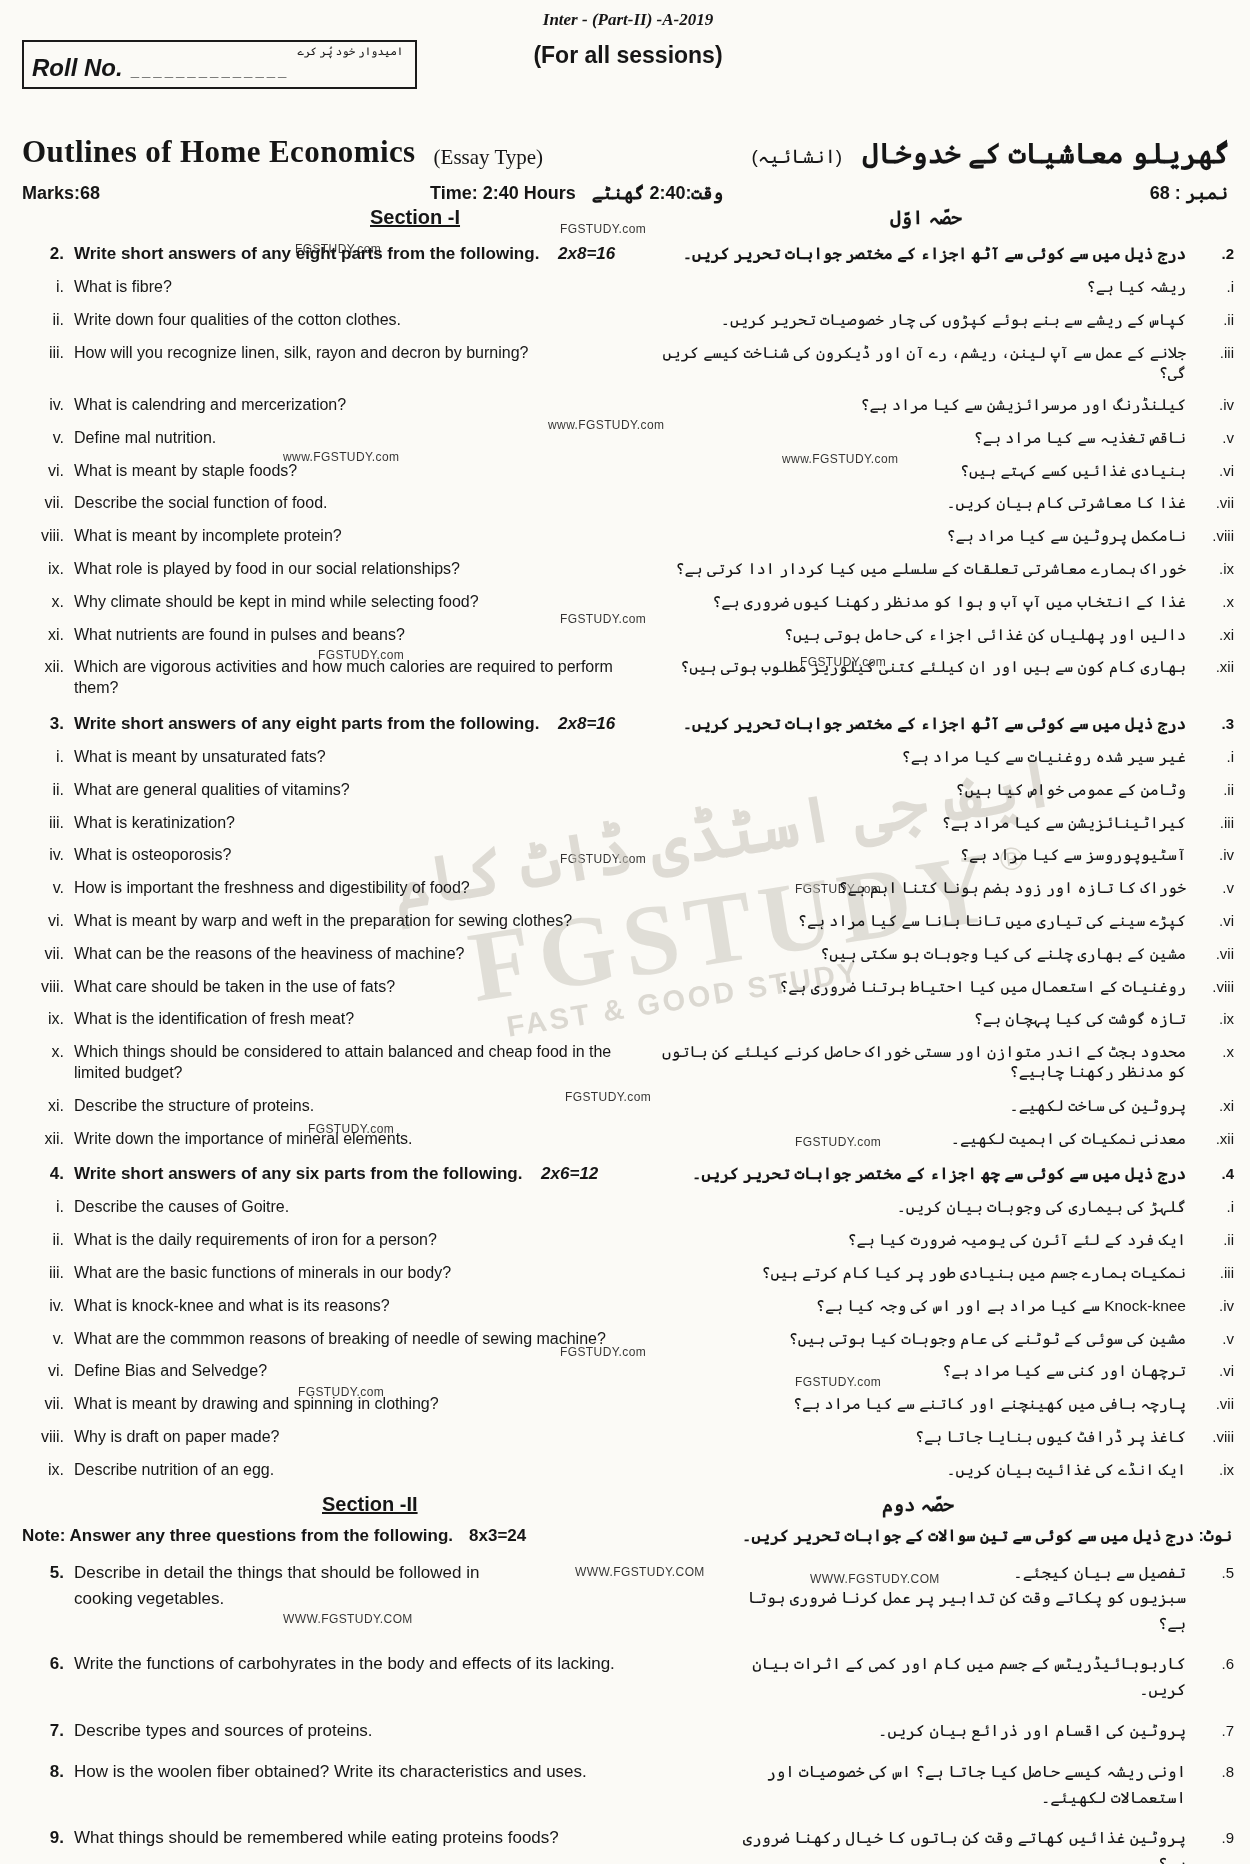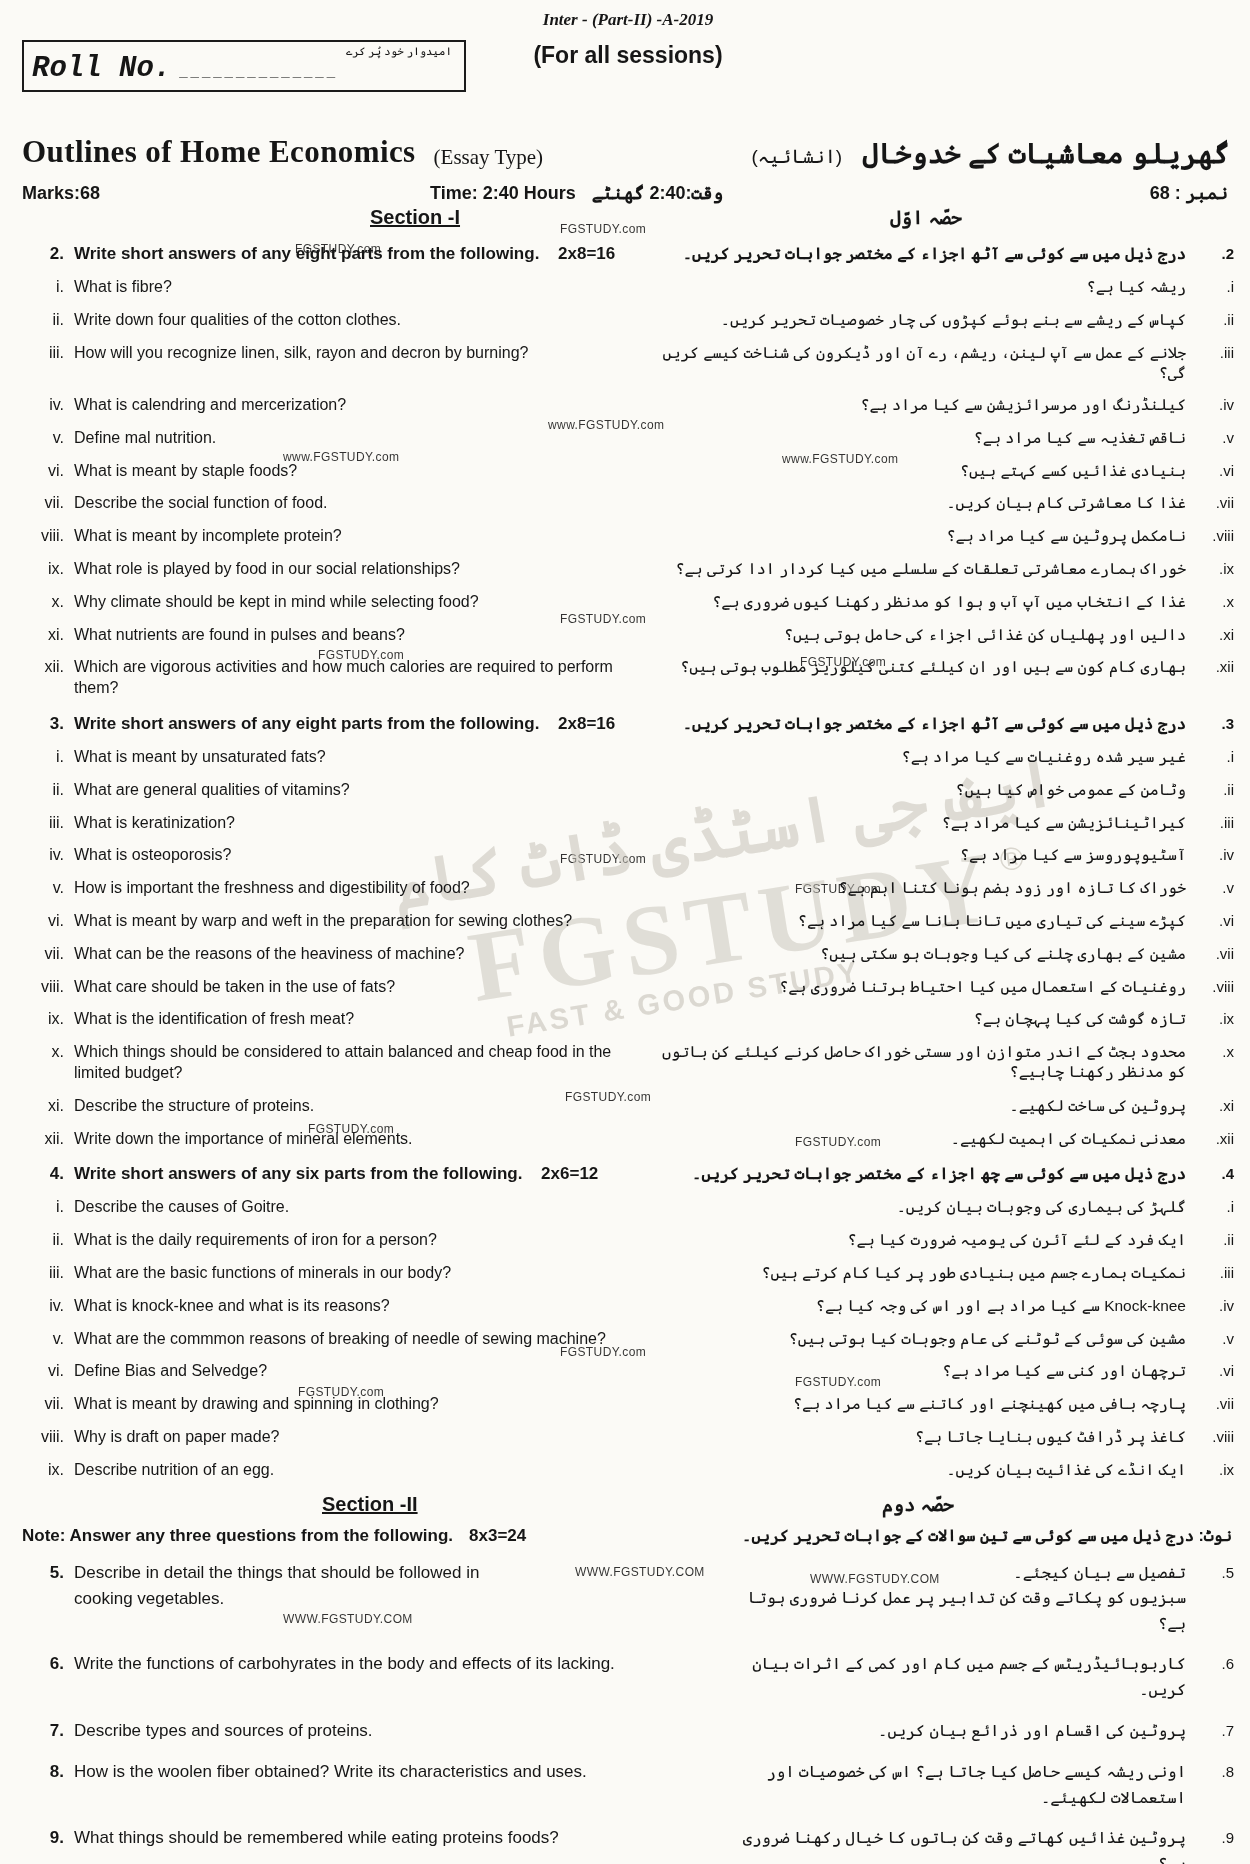--- a/index.html
+++ b/index.html
@@ -20,21 +20,21 @@
   .wm-reg { font-size:32px; vertical-align:46px; opacity:.65; margin-left:6px; }
   .wm-tag { font-size:29px; font-weight:700; letter-spacing:3px; opacity:.6; text-align:left;
             padding-left:70px; margin-top:-10px; }
 
   
   .topline { text-align:center; font-family:"Liberation Serif", serif; font-weight:700;
              font-style:italic; font-size:17px; }
   .headrow { position:relative; height:60px; margin-top:4px; }
   .rollbox { position:absolute; left:0; top:6px; border:2.5px solid #1b1b1b;
              padding:3px 12px 5px 8px; display:flex; align-items:baseline; gap:8px; background:#fbfaf6; }
-  .rolllabel { font-family:Liberation Mono, monospace; font-weight:700; font-style:italic; font-size:29px; white-space:nowrap; }
+  .rolllabel { font-family:Liberation Sans, sans-serif; font-weight:700; font-style:italic; font-size:24px; white-space:nowrap; }
   .rolldash { font-size:15px; letter-spacing:3px; font-weight:700;margin-top:17px; }
   .rollnote { font-size:11px; direction:rtl; align-self:flex-start; }
   .sessions { position:absolute; left:0; right:0; top:8px; text-align:center; font-weight:700; font-size:23px; }
 
   .titlerow { display:flex; align-items:flex-end; margin-top:40px; }
   .title-en { font-family:"Liberation Serif", serif; font-weight:700; font-size:31px; letter-spacing:.4px; }
   .title-type { font-family:"Liberation Serif", serif; font-size:21px; margin-left:18px; }
   .title-ur-group { margin-left:auto; display:flex; align-items:baseline; gap:20px; direction:rtl; margin-right:4px; }
   .title-ur { font-size:28px; font-weight:700; }
   .title-type-ur { font-size:19px; }
@@ -51,21 +51,21 @@
   .sectionrow.two .sec-ur { margin-right:280px; }
 
   
   .row { display:grid; grid-template-columns:52px 570px 1fr 48px; align-items:baseline; }
   .part { font-size:16px; line-height:1.3; margin-bottom:12px; }
   .pn { text-align:right; padding-right:10px; }
   .pen { padding-right:8px; }
   .pur { direction:rtl; text-align:right; font-size:15.5px; padding-left:6px; }
   .pnr { text-align:right; font-size:15px; }
   .qhead { font-weight:700; font-size:17px; margin:14px 0 12px; line-height:1.3; }
-  .qmarks { margin-left:14px; }
+  .qmarks { margin-left:14px;font-style:italic; }
   .qurh { font-size:16px; }
 
   .noterow { display:flex; align-items:baseline; font-weight:700; font-size:17px; margin:10px 0 14px; }
   .note-marks { margin-left:16px; }
   .note-ur { margin-left:auto; direction:rtl; font-size:16px; margin-right:2px; }
 
   .erow { grid-template-columns:52px 640px 1fr 48px; font-size:17px; margin-bottom:15px; }
   .enum { font-weight:700; font-size:17px; }
   .een div { line-height:1.55; }
   .eur { direction:rtl; text-align:right; font-size:16px; padding-left:6px; }

